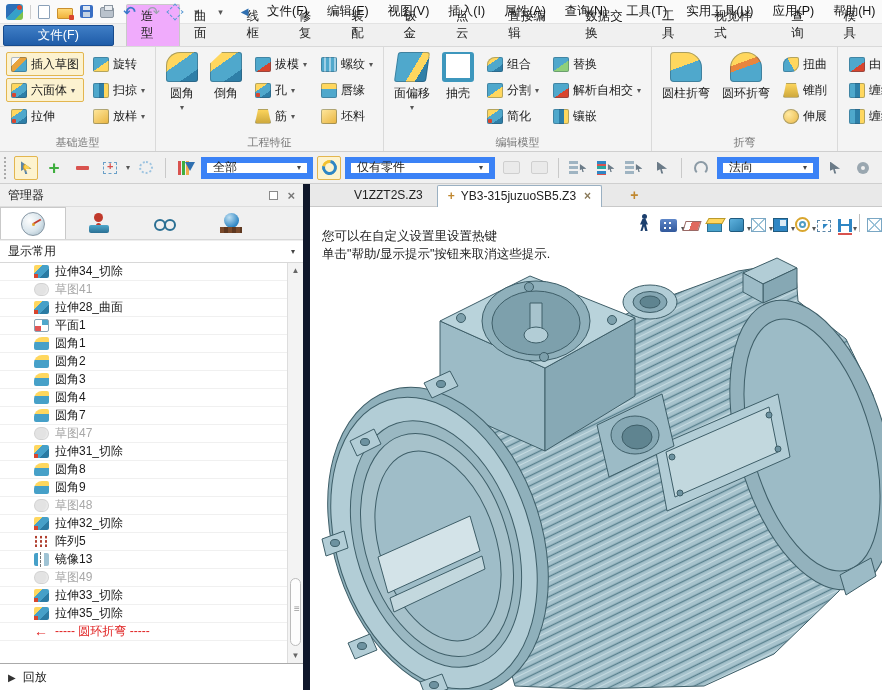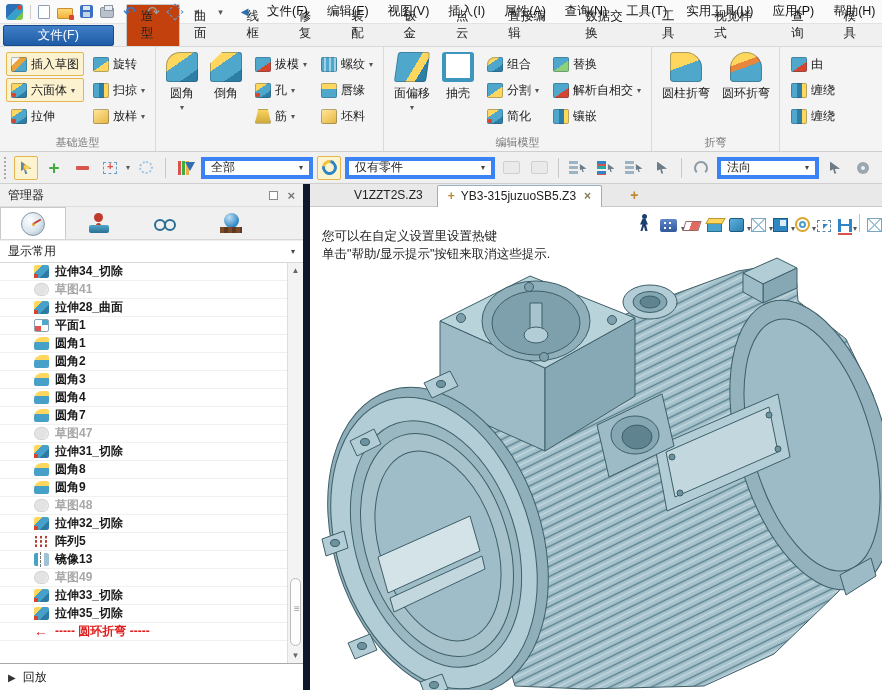--- a/index.html
+++ b/index.html
@@ -27,21 +27,21 @@
   .qa-target { width:12px; height:12px; border:1px dashed #5b9bd5; transform:rotate(45deg); }
   .qa-dd::before { content:"▾"; font-size:9px; color:#555; }
   .qa-collapse::before { content:"◀"; font-size:10px; color:#2f6fb0; }
   .menus { display:flex; align-items:center; gap:19px; margin-left:14px; }
   .menu-item { font-size:12.5px; color:#111; cursor:default; }
 
   
   .ribbon-tabs { height:23px; background:#f0f0f0; display:flex; align-items:flex-end; border-bottom:1px solid #d9d9d9; }
   .file-btn { width:112px; height:21px; margin:0 12px 0 3px; background:linear-gradient(#3f7ec6,#1f5ca8); border:1px solid #174a8c; border-radius:2px; color:#fff; font-size:12.5px; display:flex; align-items:center; justify-content:center; }
   .rtab { padding:3px 14px 4px; font-size:12.5px; color:#222; }
-  .rtab.active { background:#c2410c; border:1px solid #c9c9c9; border-bottom:none; border-radius:2px 2px 0 0; }
+  .rtab.active { background:#f0abfc; border:1px solid #c9c9c9; border-bottom:none; border-radius:2px 2px 0 0; }
 
   
   .ribbon { height:105px; background:#f4f4f4; border-bottom:1px solid #cfcfcf; display:flex; overflow:hidden; }
   .rgroup { position:relative; display:flex; align-items:flex-start; padding:3px 5px 16px 6px; border-right:1px solid #dadada; flex:none; }
   .glabel { position:absolute; left:0; right:0; bottom:1px; text-align:center; font-size:11px; color:#787878; }
   .slots { display:flex; align-items:flex-start; gap:4px; }
   .slot { display:flex; }
   .scol { display:flex; flex-direction:column; gap:2px; margin-top:2px; }
   .sbtn { display:flex; align-items:center; gap:4px; height:24px; padding:1px 4px; border:1px solid transparent; border-radius:2px; white-space:nowrap; }
   .sbtn.hl { background:#fcf2d0; border-color:#e3b64f; }
@@ -83,21 +83,21 @@
   .ic-cursor { width:11px; height:13px; background:#5c87a8; clip-path:polygon(0 0,100% 60%,48% 62%,62% 100%,42% 100%,32% 64%,0 78%); position:relative; }
   .bulb::after { content:""; position:absolute; right:1px; top:2px; width:6px; height:6px; border-radius:50%; background:#ffd34d; border:1px solid #c9972b; }
   .ic-plus { color:#3fae3f; font-size:19px; font-weight:bold; line-height:1; }
   .ic-minus { width:13px; height:4px; background:#d9534f; border-radius:1px; }
   .ic-rect { width:14px; height:12px; border:1px dashed #6aa0c8; position:relative; }
   .ic-rect::after { content:"+"; position:absolute; left:3px; top:-3px; color:#d9534f; font-size:11px; font-weight:bold; }
   .ic-lasso { width:14px; height:13px; border:2px dotted #9cc3e0; border-radius:50%; }
   .st-sep { width:1px; height:20px; background:#c9c9c9; margin:0 3px; flex:none; }
   .ic-filter { width:15px; height:14px; background:linear-gradient(90deg,#d9534f 0 3px,transparent 3px 4px,#3fae3f 4px 7px,transparent 7px 8px,#f0ad4e 8px 11px,transparent 11px); position:relative; }
   .ic-filter::after { content:""; position:absolute; right:-2px; top:1px; border-left:5px solid transparent; border-right:5px solid transparent; border-top:9px solid #2f6fb0; }
-  .combo { height:22px; background:#fff; border:4px solid #3b82f6; display:flex; align-items:center; padding:0 6px; font-size:12px; flex:none; }
+  .combo { height:22px; background:#fff; border:6px solid #3b82f6; display:flex; align-items:center; padding:0 6px; font-size:12px; flex:none; }
   .combo .cAr { margin-left:auto; font-size:8px; color:#444; padding-left:6px; }
   .ic-swirl { width:15px; height:15px; border:3px solid #2f86c4; border-top-color:#f4c12f; border-radius:50%; transform:rotate(-35deg); }
   .ic-ghost { width:17px; height:13px; border:1px solid #cfcfcf; background:#eaeaea; border-radius:2px; }
   .ic-list { width:9px; height:14px; background:repeating-linear-gradient(180deg,#9fb4c2 0 3px,transparent 3px 5px); }
   .ic-list.colored { background:repeating-linear-gradient(180deg,#2f86c4 0 3px,#d9534f 3px 5px,#2aa7a0 5px 8px,transparent 8px 10px); }
   .ic-cursor2 { width:10px; height:12px; background:#6b7b88; clip-path:polygon(0 0,100% 60%,48% 62%,62% 100%,42% 100%,32% 64%,0 78%); }
   .ic-rotate { width:14px; height:14px; border:2px solid #8b9aa5; border-radius:50%; border-bottom-color:transparent; }
   .ic-gear { width:12px; height:12px; border-radius:50%; background:#9aa7b0; position:relative; }
   .ic-gear::after { content:""; position:absolute; inset:4px; border-radius:50%; background:#f0f0f0; }
 
@@ -117,21 +117,21 @@
   .mt-history::after { content:""; position:absolute; left:10px; top:10px; width:3px; height:3px; border-radius:50%; background:#e0a62e; }
   .mt-stamp::before { content:""; position:absolute; left:7px; top:2px; width:9px; height:9px; border-radius:50%; background:#c0392b; box-shadow:0 8px 0 -2px #c0392b; }
   .mt-stamp::after { content:""; position:absolute; left:2px; bottom:2px; width:20px; height:8px; border-radius:2px; background:linear-gradient(#4fa8cc,#2a6f93); }
   .mt-glasses::before,.mt-glasses::after { content:""; position:absolute; top:8px; width:8px; height:8px; border:2px solid #2a6f93; border-radius:50%; }
   .mt-glasses::before { left:1px; } .mt-glasses::after { right:1px; }
   .mt-material::before { content:""; position:absolute; left:5px; top:2px; width:15px; height:15px; border-radius:50%; background:radial-gradient(circle at 35% 30%,#bfe0f2,#2f86c4 70%); }
   .mt-material::after { content:""; position:absolute; left:1px; bottom:2px; width:22px; height:6px; background:repeating-linear-gradient(90deg,#7a4a2b 0 4px,#5e3820 4px 8px); }
   .mgr-combo { height:23px; margin:0; border-bottom:1px solid #d8d8d8; background:#fff; display:flex; align-items:center; padding:0 8px; border-top:1px solid #eee; }
   .mgr-combo .cAr { margin-left:auto; font-size:8px; color:#444; }
   .tree { flex:1; position:relative; overflow:hidden; background:#fff; }
-  .tree-rows { margin-right:16px;font-weight:bold; }
+  .tree-rows { margin-right:16px; }
   .trow { height:18px; display:flex; align-items:center; gap:6px; padding-left:34px; border-bottom:1px solid #f0f0f0; font-size:12px; }
   .trow.gray { color:#a8a8a8; }
   .trow.stop { color:#e02020; }
   .ti { width:15px; height:13px; flex:none; border-radius:2px; }
   .ti-extrude { background:linear-gradient(135deg,#ffd75e 0 32%,#46a0c8 32% 66%,#2b7ba3 66%); position:relative; }
   .ti-extrude::after { content:""; position:absolute; left:0; bottom:0; width:4px; height:4px; background:#d8452e; }
   .ti-fillet { background:linear-gradient(180deg,#ffd75e 0 40%,#46a0c8 40%); border-top-left-radius:8px; }
   .ti-sketch { background:radial-gradient(circle at 40% 45%,#e3e3e3 55%,#f6f6f6); border-radius:50% / 60%; border:1px solid #d2d2d2; }
   .ti-plane { background-color:#fff; border:1px solid #8aa4b5; background-image:linear-gradient(#4fa8cc,#4fa8cc),linear-gradient(#e25555,#e25555); background-size:6px 5px,6px 5px; background-position:right top,left bottom; background-repeat:no-repeat; }
   .ti-pattern { background-image:radial-gradient(circle at 2px 2px,#b04030 1.3px,transparent 1.5px); background-size:5px 4.3px; }
@@ -336,20 +336,21 @@
                 <span class="si si-lip"></span>
                 <span class="sl">唇缘</span>
               </div>
               <div class="sbtn">
                 <span class="si si-stock"></span>
                 <span class="sl">坯料</span>
               </div>
             </div>
           </div>
         </div>
+      <div class="glabel">工程特征</div>
     </div>
     <div class="rgroup">
       <div class="slots">
 
           <div class="slot">
             <div class="bigbtn">
               <span class="bi bi-faceoffset"></span>
               <span class="bl">面偏移</span>
               <span class="ar">▾</span>
             </div>
@@ -419,20 +420,37 @@
 
           <div class="slot">
             <div class="bigbtn">
               <span class="bi bi-torusbend"></span>
               <span class="bl">圆环折弯</span>
 
             </div>
 
           </div>
 
+          <div class="slot">
+
+            <div class="scol">
+              <div class="sbtn">
+                <span class="si si-twist"></span>
+                <span class="sl">扭曲</span>
+              </div>
+              <div class="sbtn">
+                <span class="si si-taper"></span>
+                <span class="sl">锥削</span>
+              </div>
+              <div class="sbtn">
+                <span class="si si-stretch"></span>
+                <span class="sl">伸展</span>
+              </div>
+            </div>
+          </div>
         </div>
       <div class="glabel">折弯</div>
     </div>
     <div class="rgroup" style="border-right:none;">
       <div class="slots">
 
           <div class="slot">
             <div class="scol">
               <div class="sbtn">
                 <span class="si si-morph"></span>

